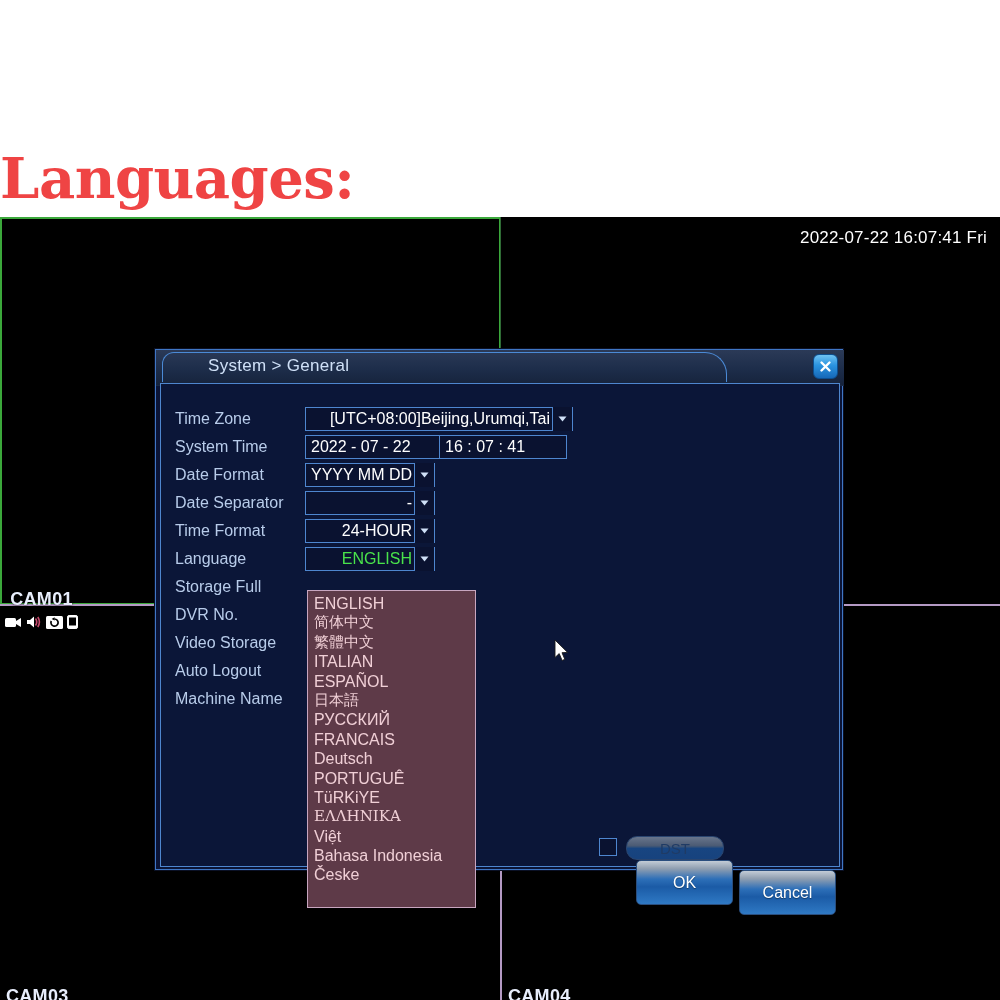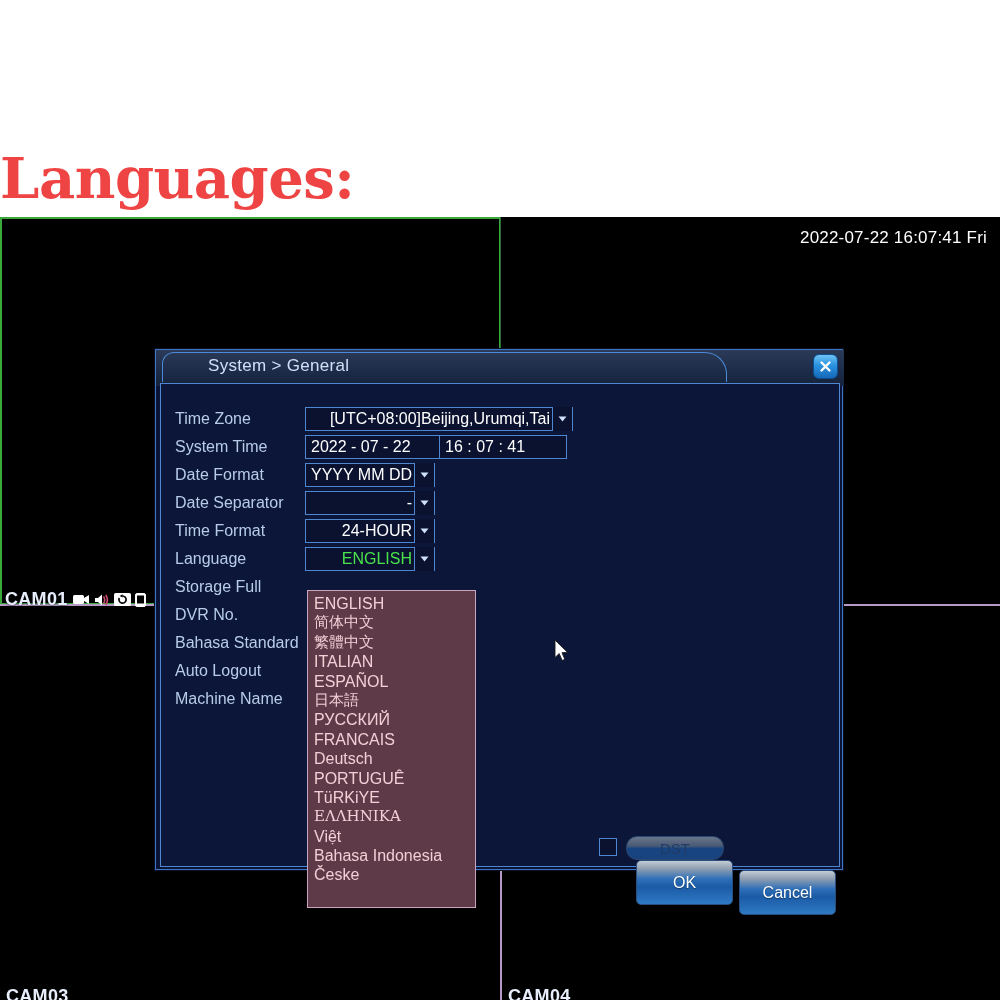--- a/index.html
+++ b/index.html
@@ -99,20 +99,21 @@
   .cam-label {
     position: absolute;
     display: flex;
     align-items: center;
     gap: 5px;
     font-size: 18px;
     font-weight: bold;
     color: #e8eefc;
     text-shadow: 0 0 3px #000;
     white-space: nowrap;
+    flex-direction: column;
   }
   .cam-label .cam-text { letter-spacing: 0.3px; }
 
   .cam-icons { display: flex; align-items: center; gap: 4px; }
   .cam-icons svg { display: block; }
 
   .cam01 { left: 5px;   top: 372px; }
   .cam03 { left: 6px;   top: 769px; }
   .cam04 { left: 508px; top: 769px; }
 
@@ -485,21 +486,21 @@
         </div>
       </div>
 
       <div class="form-row" style="top:190px;">
         <div class="form-label">Storage Full</div>
       </div>
       <div class="form-row" style="top:218px;">
         <div class="form-label">DVR No.</div>
       </div>
       <div class="form-row" style="top:246px;">
-        <div class="form-label" style="width:160px;">Bahasa Standard</div>
+        <div class="form-label" style="width:160px;">Video Storage</div>
       </div>
       <div class="form-row" style="top:274px;">
         <div class="form-label" style="width:160px;">Auto Logout</div>
       </div>
       <div class="form-row" style="top:302px;">
         <div class="form-label" style="width:160px;">Machine Name</div>
       </div>
 
       <div class="dst-check"></div>
       <div class="dst-btn">DST</div>

